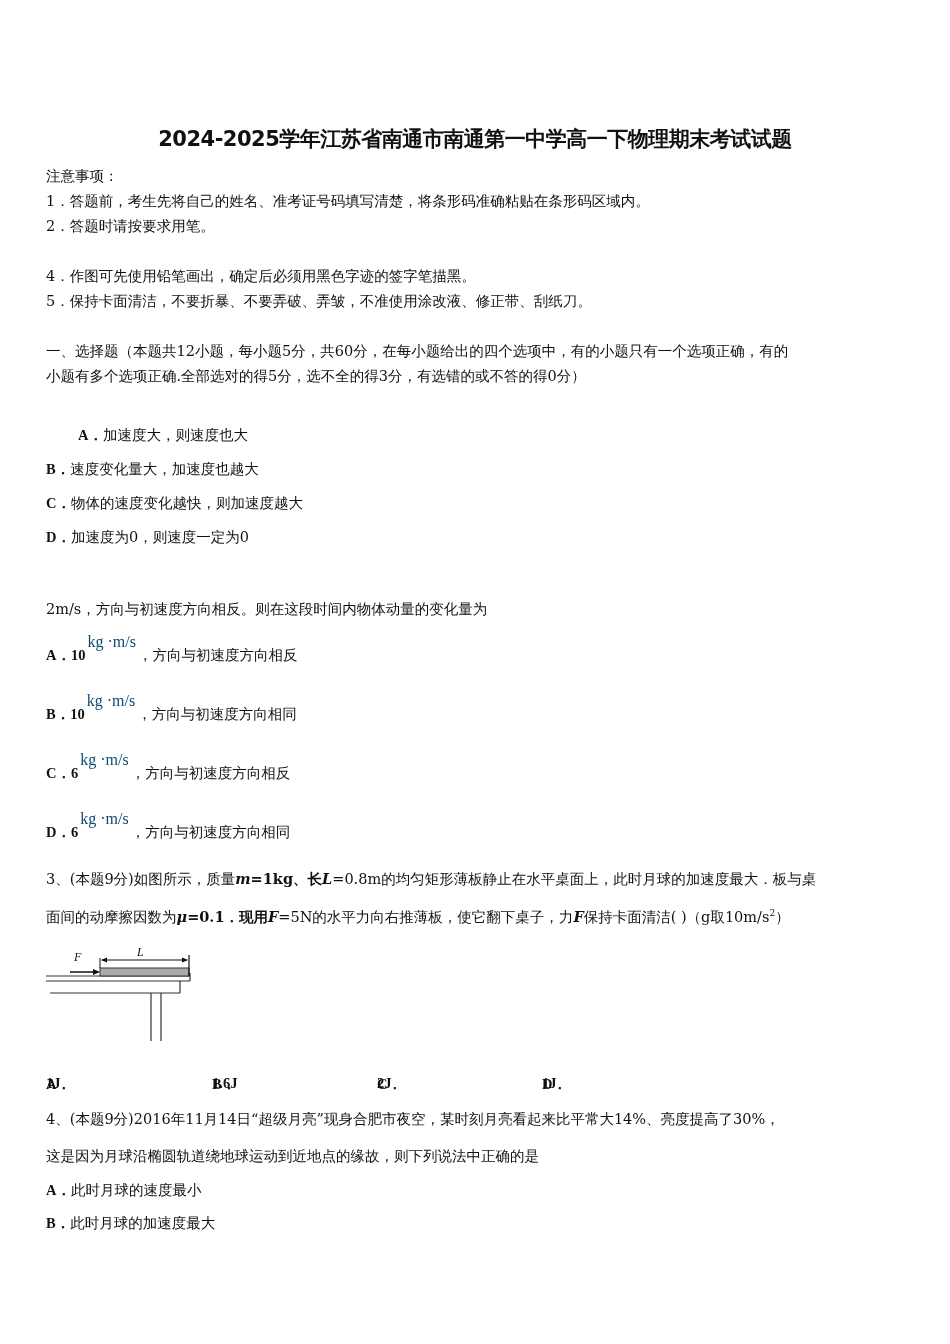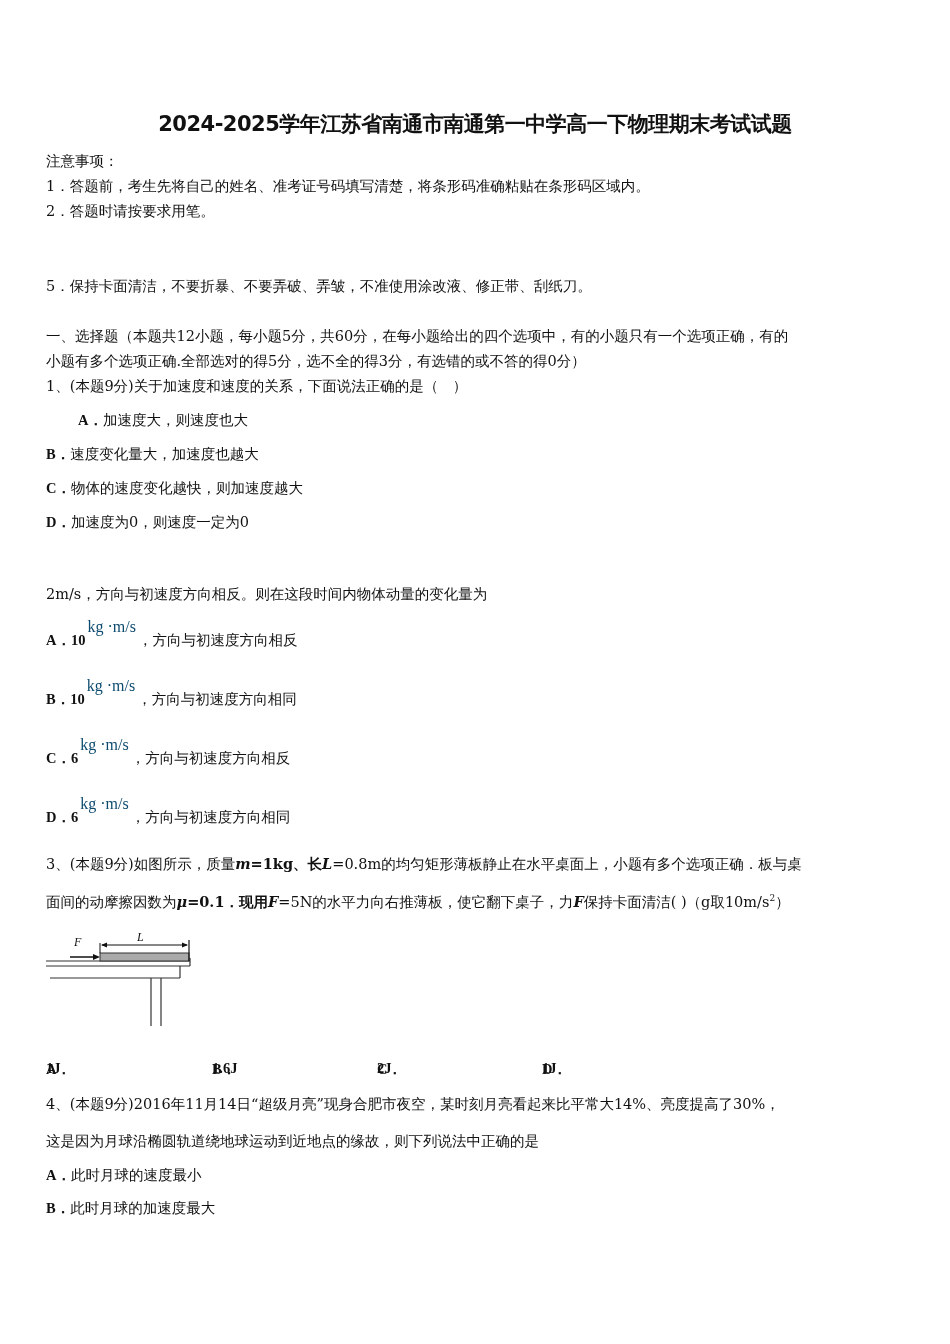--- a/index.html
+++ b/index.html
@@ -1,17 +1,17 @@
 <!DOCTYPE html>
 <html><head>
 <meta charset="utf-8">
 <style>
   html, body { margin: 0; padding: 0; background: #ffffff; }
   body { width: 950px; height: 1344px; position: relative; overflow: hidden; color: #111; font-family: "DejaVu Serif", "Liberation Serif", serif; }
-  .page { position: absolute; left: 0; top: 0; width: 950px; height: 1204px; }
+  .page { position: absolute; left: 0; top: 15px; width: 950px; height: 1204px; }
   .title { position: absolute; left: 0; width: 950px; top: 110px; text-align: center; font-family: "DejaVu Sans", "Liberation Sans", sans-serif; font-weight: bold; font-size: 21px; letter-spacing: -0.5px; }
   .line { position: absolute; left: 46px; font-size: 14.5px; white-space: nowrap; }
   .b { font-weight: bold; }
   .opt-letter { font-weight: bold; font-family: "Liberation Serif", serif; }
   .unit { position: relative; top: -13px; font-size: 16px; color: #0c4a6e; font-family: "Liberation Serif", serif; margin: 4px 2px; }
   .num { font-weight: bold; font-family: "Liberation Serif", serif; }
   .i { font-style: italic; }
   .diagram { position: absolute; left: 44px; top: 928px; width: 150px; height: 102px; }
   .answers4 { position: absolute; top: 1060px; left: 46px; font-size: 14.5px; font-weight: bold; font-family: "Liberation Serif", serif; }
   .answers4 span { position: absolute; white-space: nowrap; }
@@ -19,26 +19,26 @@
 </head>
 <body>
 
 <div class="page">
 
   <div class="title">2024-2025学年江苏省南通市南通第一中学高一下物理期末考试试题</div>
 
   <div class="line" style="top:152px;">注意事项：</div>
   <div class="line" style="top:177px;">1．答题前，考生先将自己的姓名、准考证号码填写清楚，将条形码准确粘贴在条形码区域内。</div>
   <div class="line" style="top:202px;">2．答题时请按要求用笔。</div>
+  <div class="line" style="top:252px;">4．作图可先使用铅笔画出，确定后必须用黑色字迹的签字笔描黑。</div>
   <div class="line" style="top:277px;">5．保持卡面清洁，不要折暴、不要弄破、弄皱，不准使用涂改液、修正带、刮纸刀。</div>
 
   <div class="line" style="top:327px;">一、选择题（本题共12小题，每小题5分，共60分，在每小题给出的四个选项中，有的小题只有一个选项正确，有的</div>
   <div class="line" style="top:352px;">小题有多个选项正确.全部选对的得5分，选不全的得3分，有选错的或不答的得0分）</div>
 
-  <div class="line" style="top:377px;">1、(本题9分)关于加速度和速度的关系，下面说法正确的是（　）</div>
   <div class="line" style="top:411px;margin-left:32px;">
     <span class="opt-letter">A．</span><span>加速度大，则速度也大</span>
   </div>
   <div class="line" style="top:445px;">
     <span class="opt-letter">B．</span><span>速度变化量大，加速度也越大</span>
   </div>
   <div class="line" style="top:479px;">
     <span class="opt-letter">C．</span><span>物体的速度变化越快，则加速度越大</span>
   </div>
   <div class="line" style="top:513px;">
@@ -54,21 +54,21 @@
     <span class="opt-letter">B．</span><span class="num">10</span><span class="unit">kg ·m/s</span><span>，方向与初速度方向相同</span>
   </div>
   <div class="line" style="top:749px;">
     <span class="opt-letter">C．</span><span class="num">6</span><span class="unit">kg ·m/s</span><span>，方向与初速度方向相反</span>
   </div>
   <div class="line" style="top:808px;">
     <span class="opt-letter">D．</span><span class="num">6</span><span class="unit">kg ·m/s</span><span>，方向与初速度方向相同</span>
   </div>
 
   <div class="line" style="top:855px;">
-    <span>3、(本题9分)如图所示，质量</span><span class="i b">m</span><span class="b">=1kg、长</span><span class="i b">L</span><span>=0.8m的均匀矩形薄板静止在水平桌面上，小题有多个选项正确．板与桌</span>
+    <span>3、(本题9分)如图所示，质量</span><span class="i b">m</span><span class="b">=1kg、长</span><span class="i b">L</span><span>=0.8m的均匀矩形薄板静止在水平桌面上，此时月球的加速度最大．板与桌</span>
   </div>
   <div class="line" style="top:893px;">
     <span>面间的动摩擦因数为</span><span class="i b">μ</span><span class="b">=0.1．现用</span><span class="i b">F</span><span>=5N的水平力向右推薄板，使它翻下桌子，力</span><span class="i b">F</span><span>保持卡面清洁( )（g取10m/s</span><sup style="font-size:9px;">2</sup><span>）</span>
   </div>
 
   <svg class="diagram" viewBox="0 0 150 102" xmlns="http://www.w3.org/2000/svg">
 
     <line x1="2" y1="33" x2="146" y2="33" stroke="#333" stroke-width="1.2"></line>
     <line x1="2" y1="38" x2="146" y2="38" stroke="#333" stroke-width="1.2"></line>
     <line x1="146" y1="30" x2="146" y2="38" stroke="#333" stroke-width="1.2"></line>

